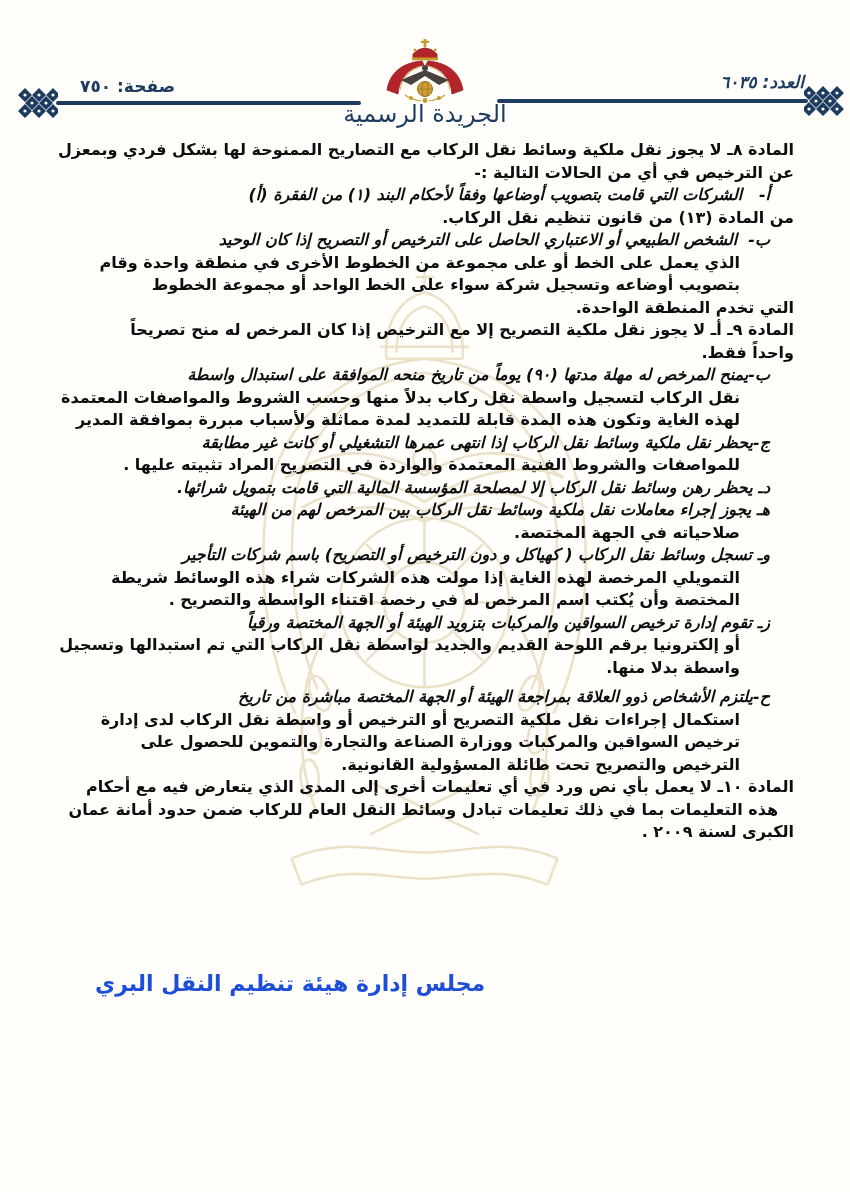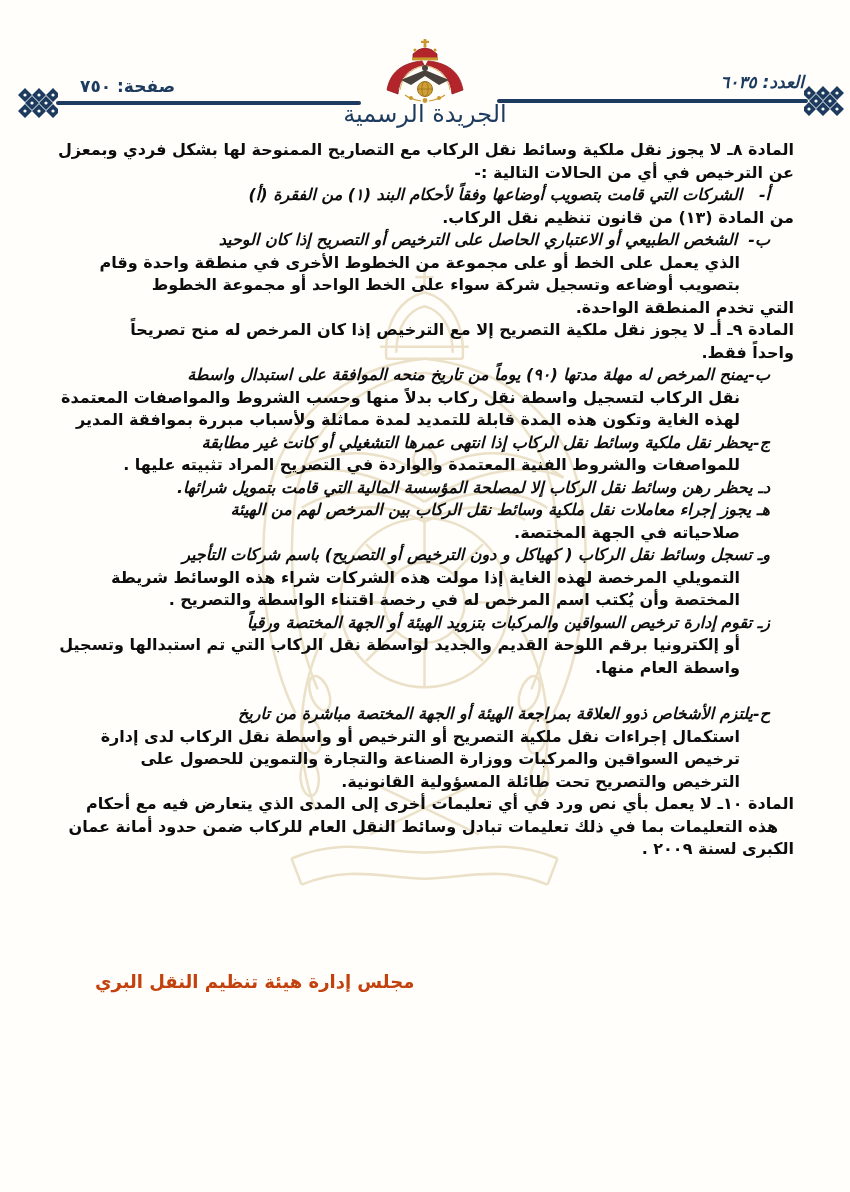--- a/index.html
+++ b/index.html
@@ -37,25 +37,25 @@
     direction:rtl; text-align:right;
     color:#0d0d0d; font-weight:bold;
     font-size:16px; line-height:22.5px;
   }
   .ln      { white-space:nowrap; }
   .ln.a    { padding-right:0; }
   .ln.i    { padding-right:24px;font-style:italic; }
   .ln.c    { padding-right:54px; }
   .ln.c2   { padding-right:16px; }
   .ln.m    { text-align:right; white-space:normal; }
-  .ln.gap  { margin-top:24px; }
+  .ln.gap  { margin-top:7px; }
 
   .sig {
     position:absolute; left:95px; top:971px; z-index:1;
-    direction:rtl; color:#c2410c; font-weight:bold; font-size:18px; white-space:nowrap;
+    direction:rtl; color:#1d4ed8; font-weight:bold; font-size:22px; white-space:nowrap;
   }
 </style>
 </head>
 <body>
 
 <div class="page">
 
   <svg class="watermark" viewBox="0 0 500 660" fill="none" stroke="#dcc9a0" stroke-width="2.5">
 
     <line x1="250" y1="6" x2="250" y2="26"></line>
@@ -184,21 +184,21 @@
       <div class="ln i">ج-يحظر نقل ملكية وسائط نقل الركاب إذا انتهى عمرها التشغيلي أو كانت غير مطابقة</div>
       <div class="ln c">للمواصفات والشروط الفنية المعتمدة والواردة في التصريح المراد تثبيته عليها .</div>
       <div class="ln i">دـ يحظر رهن وسائط نقل الركاب إلا لمصلحة المؤسسة المالية التي قامت بتمويل شرائها.</div>
       <div class="ln i">هـ يجوز إجراء معاملات نقل ملكية وسائط نقل الركاب بين المرخص لهم  من الهيئة</div>
       <div class="ln c">صلاحياته في الجهة المختصة.</div>
       <div class="ln i">وـ تسجل وسائط نقل الركاب ( كهياكل و دون الترخيص أو التصريح) باسم شركات التأجير</div>
       <div class="ln c">التمويلي المرخصة لهذه الغاية إذا مولت هذه الشركات شراء هذه الوسائط شريطة</div>
       <div class="ln c">المختصة وأن يُكتب اسم المرخص له في رخصة اقتناء الواسطة والتصريح .</div>
       <div class="ln i">زـ تقوم إدارة ترخيص السواقين والمركبات بتزويد الهيئة أو الجهة المختصة ورقياً</div>
       <div class="ln c">أو إلكترونيا برقم اللوحة القديم والجديد لواسطة نقل الركاب التي تم استبدالها وتسجيل</div>
-      <div class="ln c">واسطة العام منها.</div>
+      <div class="ln c">واسطة بدلا منها.</div>
       <div class="ln i gap">ح-يلتزم الأشخاص ذوو العلاقة بمراجعة الهيئة أو الجهة المختصة مباشرة من تاريخ</div>
       <div class="ln c">استكمال إجراءات نقل ملكية التصريح أو الترخيص أو واسطة نقل الركاب لدى إدارة</div>
       <div class="ln c">ترخيص السواقين والمركبات ووزارة الصناعة والتجارة والتموين للحصول على</div>
       <div class="ln c">الترخيص والتصريح تحت طائلة المسؤولية القانونية.</div>
       <div class="ln a">المادة ١٠ـ لا يعمل بأي نص ورد في أي تعليمات أخرى إلى المدى الذي يتعارض فيه مع أحكام</div>
       <div class="ln c2">هذه التعليمات بما في ذلك تعليمات تبادل وسائط النقل العام للركاب ضمن حدود أمانة عمان</div>
       <div class="ln m">الكبرى لسنة ٢٠٠٩ .</div>
     </div>
 
   <div class="sig">مجلس إدارة هيئة تنظيم النقل البري</div>

